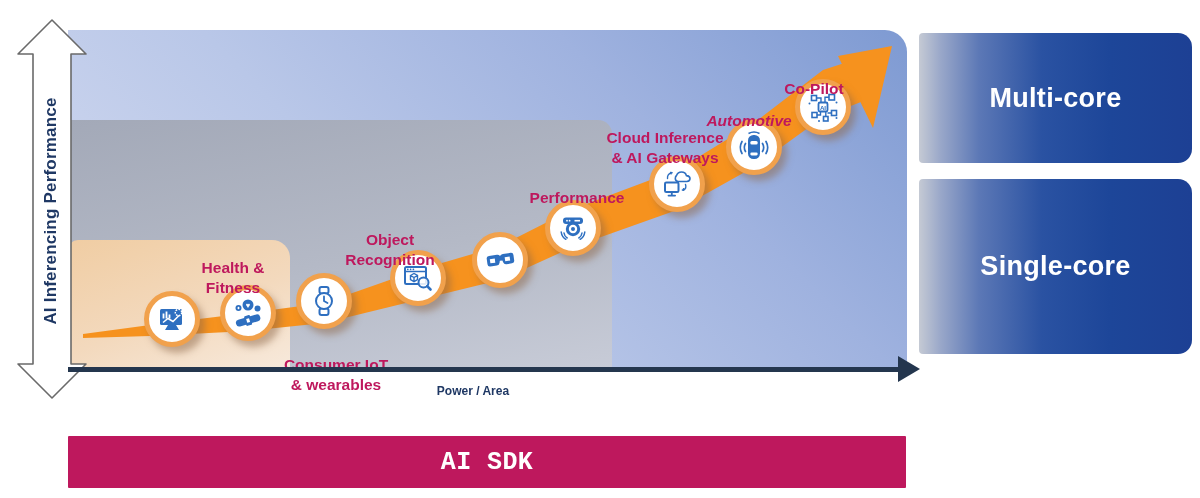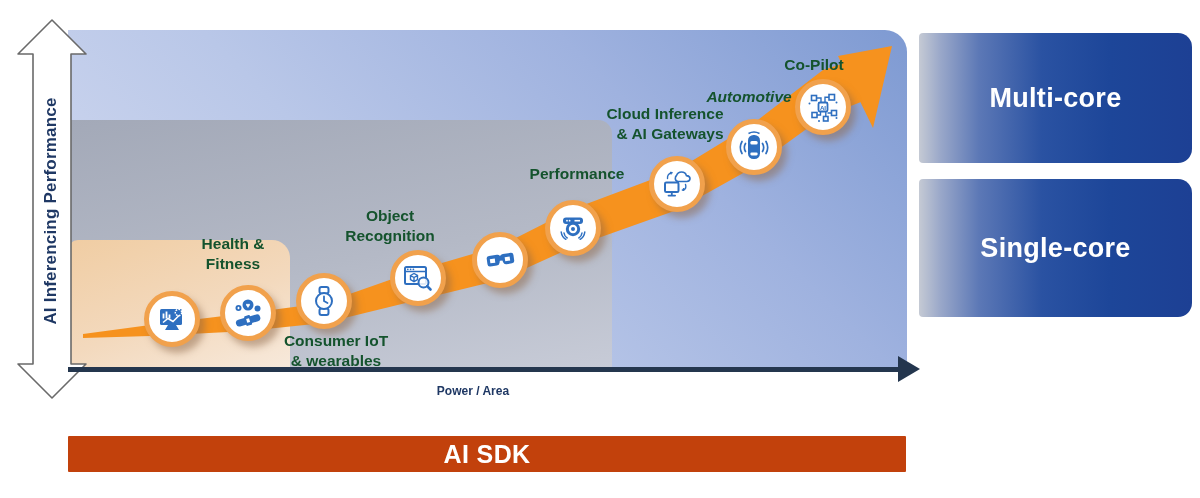--- a/index.html
+++ b/index.html
@@ -22,39 +22,39 @@
       background:linear-gradient(160deg,#F0CDA3 0%,#F3D9BD 55%,#F7E9DB 100%);}
   .flow-svg{position:absolute;left:0;top:0;pointer-events:none;}
   
   .node{position:absolute;width:46px;height:46px;border-radius:50%;
       background:#fff;border:5px solid #F1A14C;box-sizing:content-box;
       box-shadow:5px 6px 7px rgba(141,103,74,.5);
       display:flex;align-items:center;justify-content:center;}
   .node svg{display:block;}
   
   .node-label{position:absolute;transform:translateX(-50%);text-align:center;
-      font-size:15.5px;font-weight:bold;color:#14532d;line-height:20px;
-      white-space:pre-line;}
+      font-size:15.5px;font-weight:bold;color:#be185d;line-height:20px;
+      white-space:pre-line;margin-top:24px;}
   
   .x-axis-line{position:absolute;left:68px;top:367px;width:832px;height:5px;background:#24364E;}
   .x-axis-head{position:absolute;left:898px;top:356px;width:0;height:0;
       border-left:22px solid #24364E;border-top:13.5px solid transparent;border-bottom:13.5px solid transparent;}
   .x-axis-label{position:absolute;left:473px;top:384px;transform:translateX(-50%);
       font-size:12px;font-weight:bold;color:#1F3864;}
   
   .core-box{position:absolute;left:907px;width:273px;border-radius:4px 14px 14px 4px;
       background:linear-gradient(90deg,#C5CAD4 0%,#99A7C9 8%,#5C78B6 22%,#2A52A2 45%,#1D4699 70%,#1D4094 100%);
       display:flex;align-items:center;justify-content:center;
       color:#fff;font-weight:bold;font-size:27px;letter-spacing:.3px;margin-left:12px;}
   .core-box.multi{top:33px;height:130px;}
-  .core-box.single{top:179px;height:138px;}
-  
-  .sdk-bar{position:absolute;left:68px;top:436px;width:838px;height:36px;background:#c2410c;
+  .core-box.single{top:179px;height:175px;}
+  
+  .sdk-bar{position:absolute;left:68px;top:436px;width:838px;height:52px;background:#be185d;
       display:flex;align-items:center;justify-content:center;border-radius:1px;
-      color:#fff;font-weight:bold;font-size:25px;letter-spacing:.4px;}
+      color:#fff;font-weight:bold;font-size:25px;letter-spacing:.4px;font-family:Liberation Mono, monospace;}
 </style>
 </head>
 <body>
 
 <div class="canvas">
 
   <div class="panel"></div>
   <div class="gray-zone"></div>
   <div class="orange-zone"></div>
 
@@ -170,21 +170,21 @@
     </svg>
   </div>
 
   <div class="node-label" style="left:233px;top:234px;">Health &amp;
 Fitness</div>
   <div class="node-label" style="left:336px;top:331px;">Consumer IoT
 &amp; wearables</div>
   <div class="node-label" style="left:390px;top:206px;">Object
 Recognition</div>
   <div class="node-label" style="left:577px;top:164px;">Performance</div>
-  <div class="node-label" style="left:665px;top:104px;text-align:right;">Cloud Inference
+  <div class="node-label" style="left:665px;top:104px;">Cloud Inference
 &amp; AI Gateways</div>
   <div class="node-label" style="left:749px;top:87px;font-style:italic;">Automotive</div>
   <div class="node-label" style="left:814px;top:55px;">Co-Pilot</div>
 
   <div class="x-axis-line"></div>
   <div class="x-axis-head"></div>
   <div class="x-axis-label">Power / Area</div>
 
   <div class="core-box multi">
     <span>Multi-core</span>

